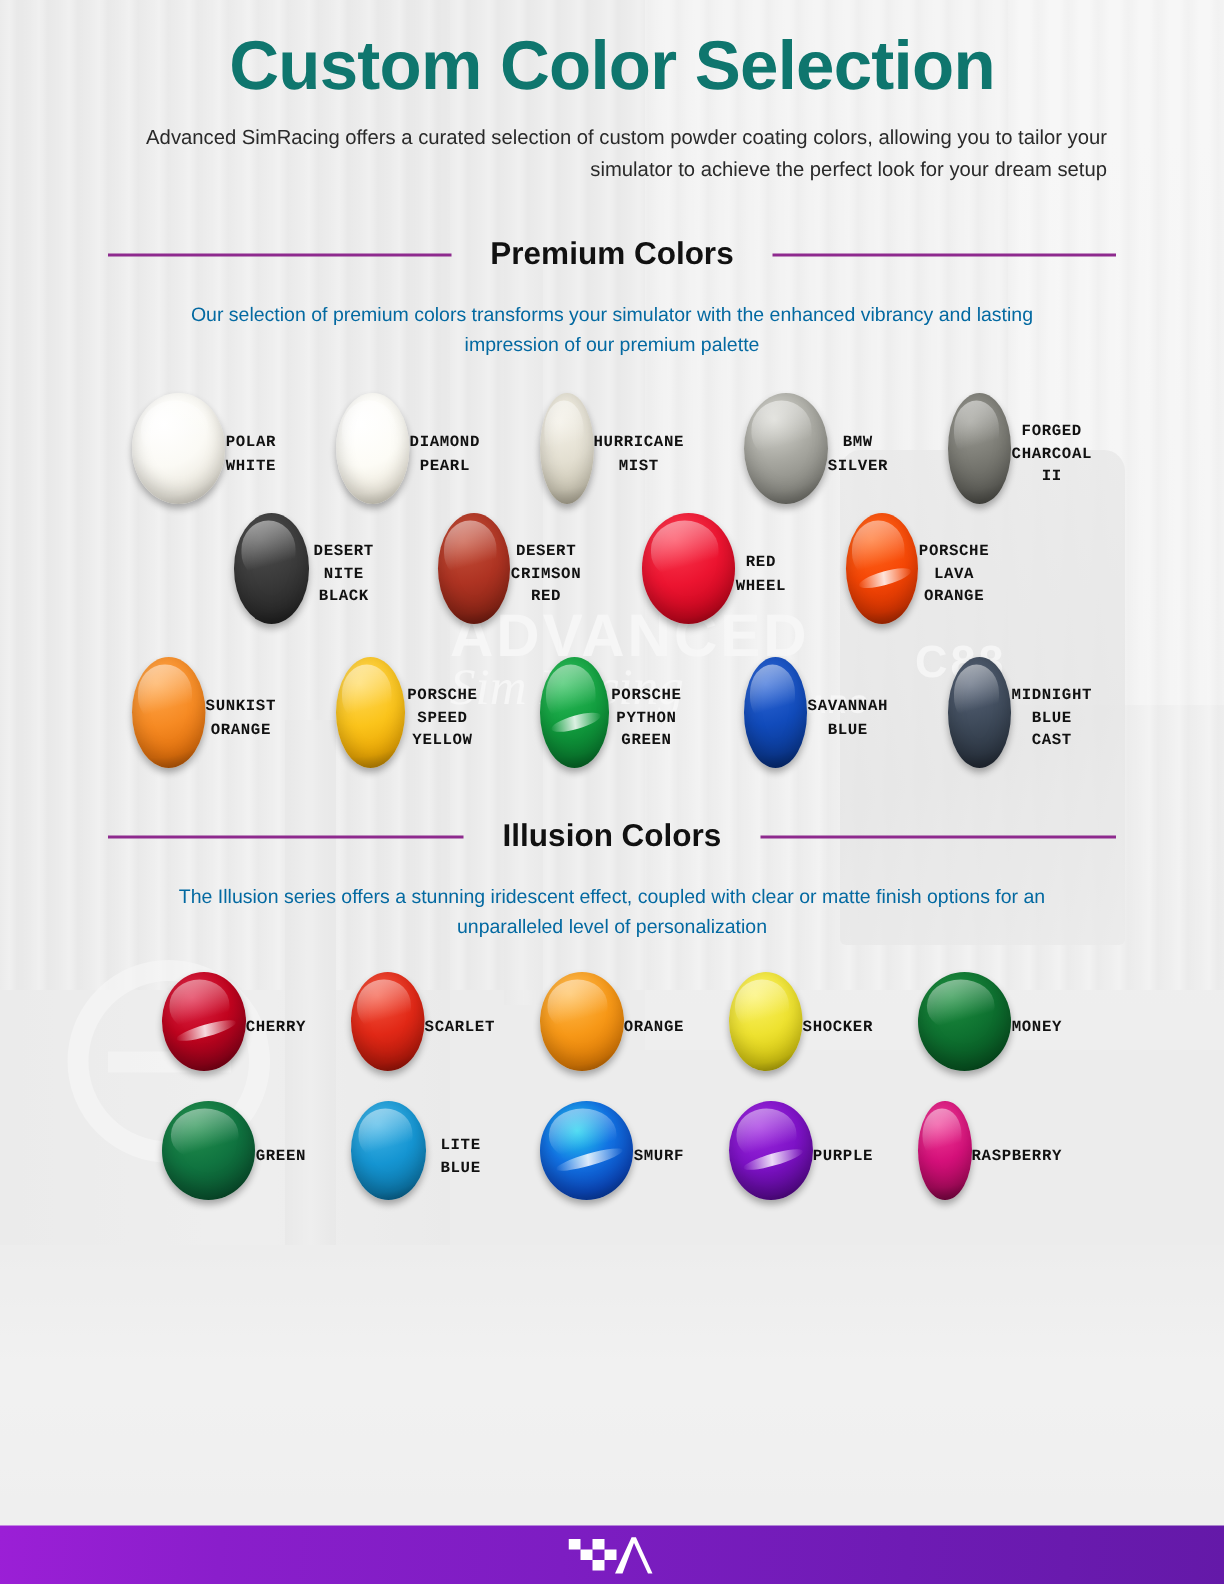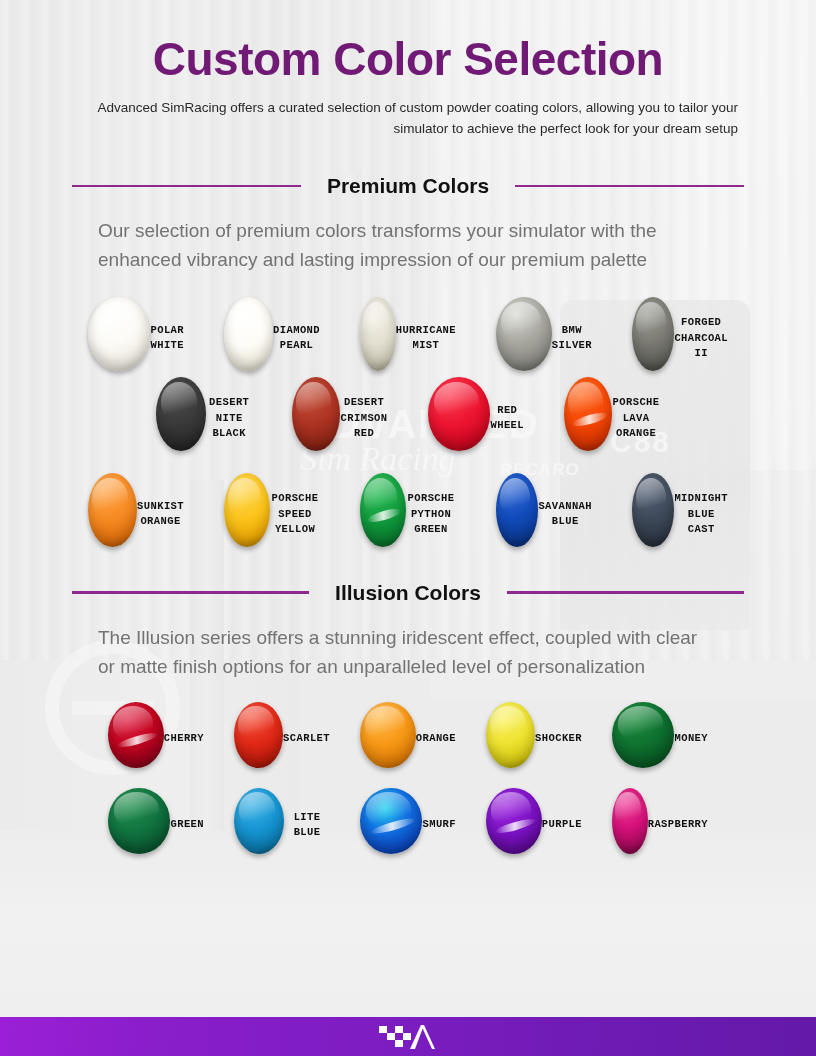--- a/index.html
+++ b/index.html
@@ -89,42 +89,42 @@
     font-size:40px;font-weight:800;letter-spacing:2px;color:#ffffff;opacity:.9;
   }
   .veil{position:absolute;inset:0;background:rgba(240,240,240,.55);}
 
   
   #content{position:relative;z-index:3;width:816px;}
 
   .page-title{
     text-align:center;
     font-family:"Liberation Sans", sans-serif;
-    font-size:46px;font-weight:700;color:#701a75;
+    font-size:46px;font-weight:700;color:#0f766e;
     letter-spacing:-0.5px;
-    padding-top:32px;
+    padding-top:16px;
   }
   .page-sub{
     width:660px;margin:12px auto 0;
     text-align:right;font-size:13.5px;line-height:1.55;color:#2a2a2a;
   }
 
   .section{margin-top:34px;}
   .sec-head{
     display:flex;align-items:center;justify-content:center;gap:0;
     width:672px;margin:18px auto;
   }
   .rule{height:2.5px;background:#8e2a8e;flex:1 1 auto;}
   .sec-title{
     font-size:21px;font-weight:700;color:#111;
     padding:0 26px;white-space:nowrap;
   }
   .sec-sub{
     width:620px;margin:16px auto 0;
-    text-align:left;font-size:19px;line-height:1.55;color:#737373;
+    text-align:center;font-size:13px;line-height:1.55;color:#0369a1;
   }
 
   .swatch-row{
     display:flex;justify-content:center;align-items:flex-start;
   }
   .premium .swatch-row{gap:40px;margin-top:22px;}
   .premium .swatch-row.r2{gap:40px;margin-top:6px;}
   .illusion .swatch-row{gap:30px;margin-top:20px;}
 
   .swatch{

